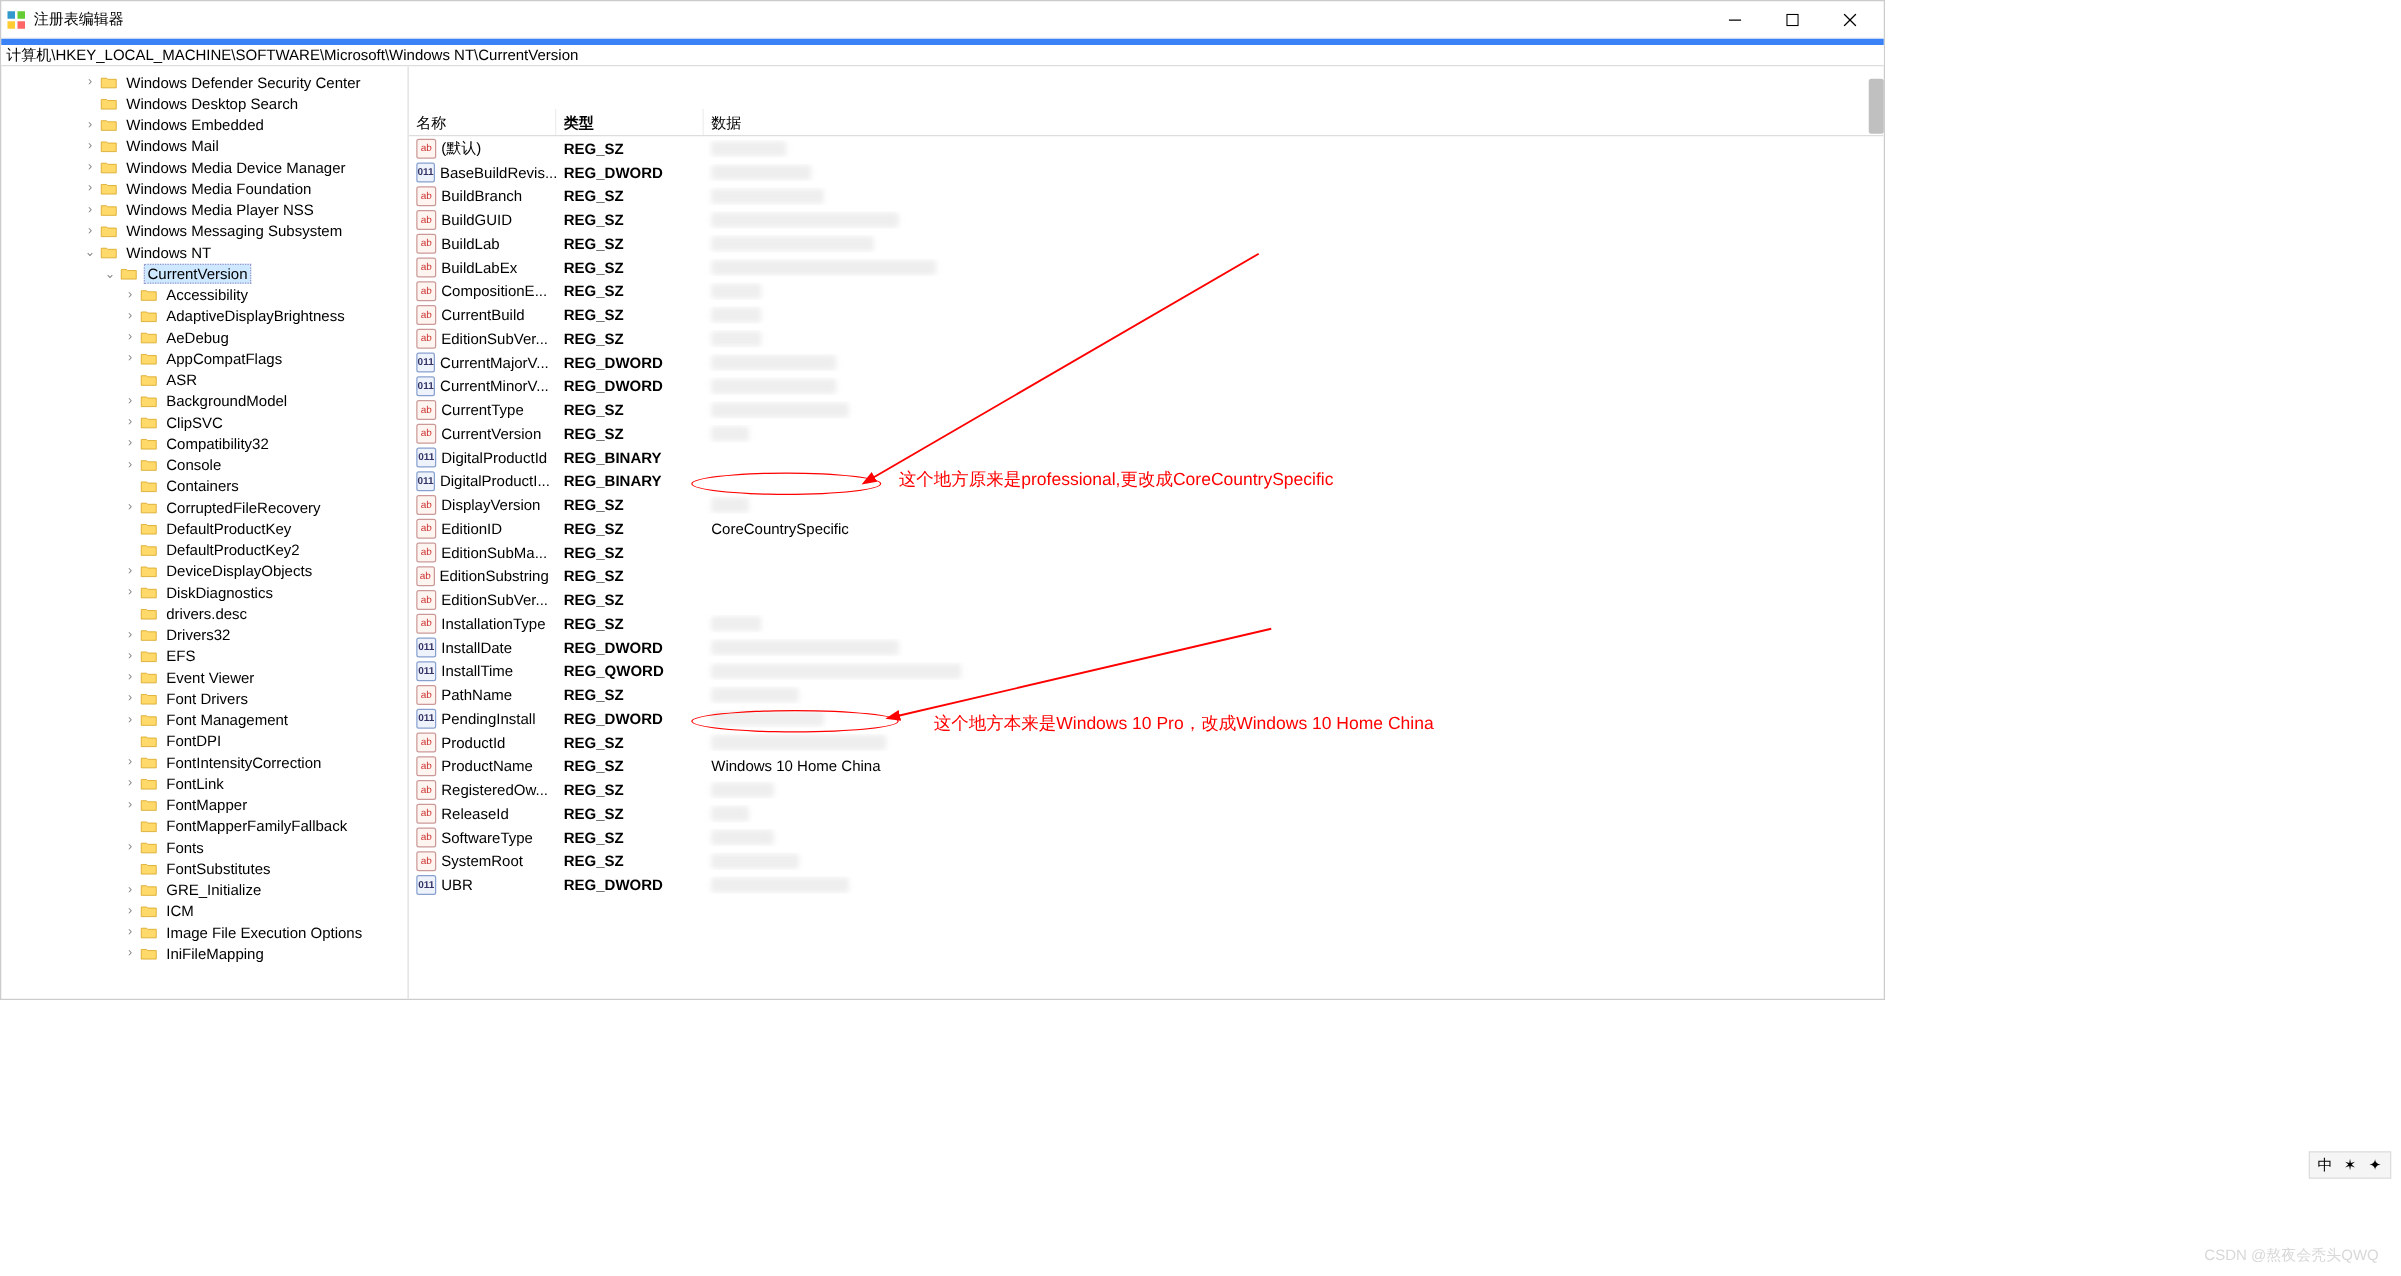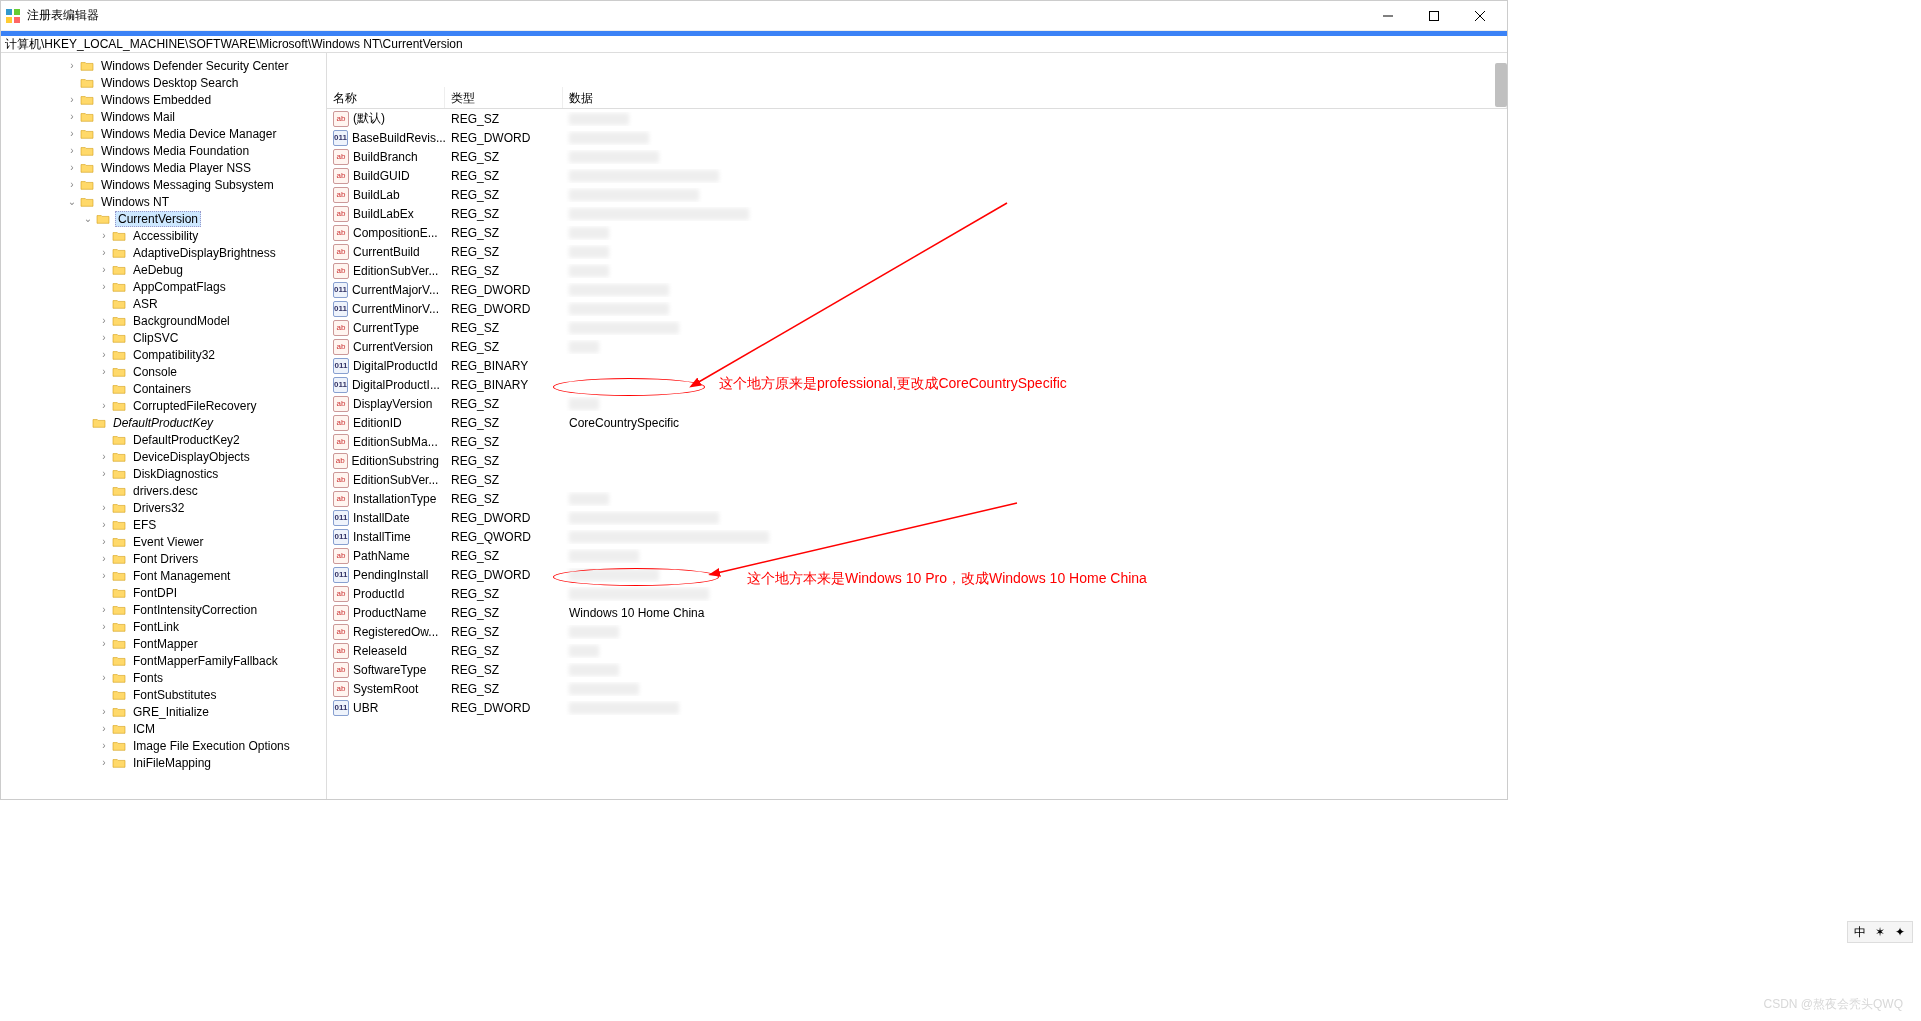--- a/index.html
+++ b/index.html
@@ -28,21 +28,21 @@
 .tree-row .folder { width: 16px; height: 14px; margin-right: 4px; display: inline-flex; align-items: center; justify-content: center; }
 .tree-row .label { padding: 0 2px; }
 
 .folder svg { width: 14px; height: 12px; }
 
 .list-header { display: flex; height: 22px; border-bottom: 1px solid #ddd; position: sticky; top: 0; background: #fff; margin-top: 34px; }
 .list-header .col { padding: 3px 6px; border-right: 1px solid #eee; }
 .list-row { display: flex; height: 19px; align-items: center; cursor: pointer; }
 .list-row .cell { padding: 1px 6px; white-space: nowrap; overflow: hidden; text-overflow: ellipsis; display: flex; align-items: center; }
 .col-name { width: 118px; }
-.col-type { width: 118px; }
+.col-type { width: 118px; font-weight: bold; }
 .col-data { flex: 1; }
 
 .val-icon { width: 16px; height: 16px; margin-right: 4px; display: inline-flex; align-items: center; justify-content: center; border: 1px solid #c99; background: #fff5f0; font-size: 8px; color: #c33; border-radius: 2px; }
 .val-icon.bin { border-color: #88a0d0; background: #eef3fb; color: #336; font-weight: bold; }
 
 .blur-block { background: #eee; border-radius: 2px; filter: blur(2px); height: 12px; }
 
 .annotation-layer { position: absolute; inset: 0; pointer-events: none; }
 .circle-ann { position: absolute; border: 1.5px solid #f00; border-radius: 50%; }
 .text-ann { position: absolute; color: #f00; font-size: 14px; white-space: nowrap; }
@@ -278,21 +278,21 @@
         </div>
         <div class="tree-row" style="padding-left: 96px;">
           <span class="chev">›</span>
           <span class="folder">
             <svg viewBox="0 0 16 14">
               <path d="M1 3 L1 12 L15 12 L15 4 L7 4 L6 3 Z" fill="#ffd96a" stroke="#d4a017" stroke-width="0.7"></path>
             </svg>
           </span>
           <span class="label">CorruptedFileRecovery</span>
         </div>
-        <div class="tree-row" style="padding-left: 76px; font-style: italic;">
+        <div class="tree-row" style="padding-left: 96px;">
           <span class="chev"></span>
           <span class="folder">
             <svg viewBox="0 0 16 14">
               <path d="M1 3 L1 12 L15 12 L15 4 L7 4 L6 3 Z" fill="#ffd96a" stroke="#d4a017" stroke-width="0.7"></path>
             </svg>
           </span>
           <span class="label">DefaultProductKey</span>
         </div>
         <div class="tree-row" style="padding-left: 96px;">
           <span class="chev"></span>

